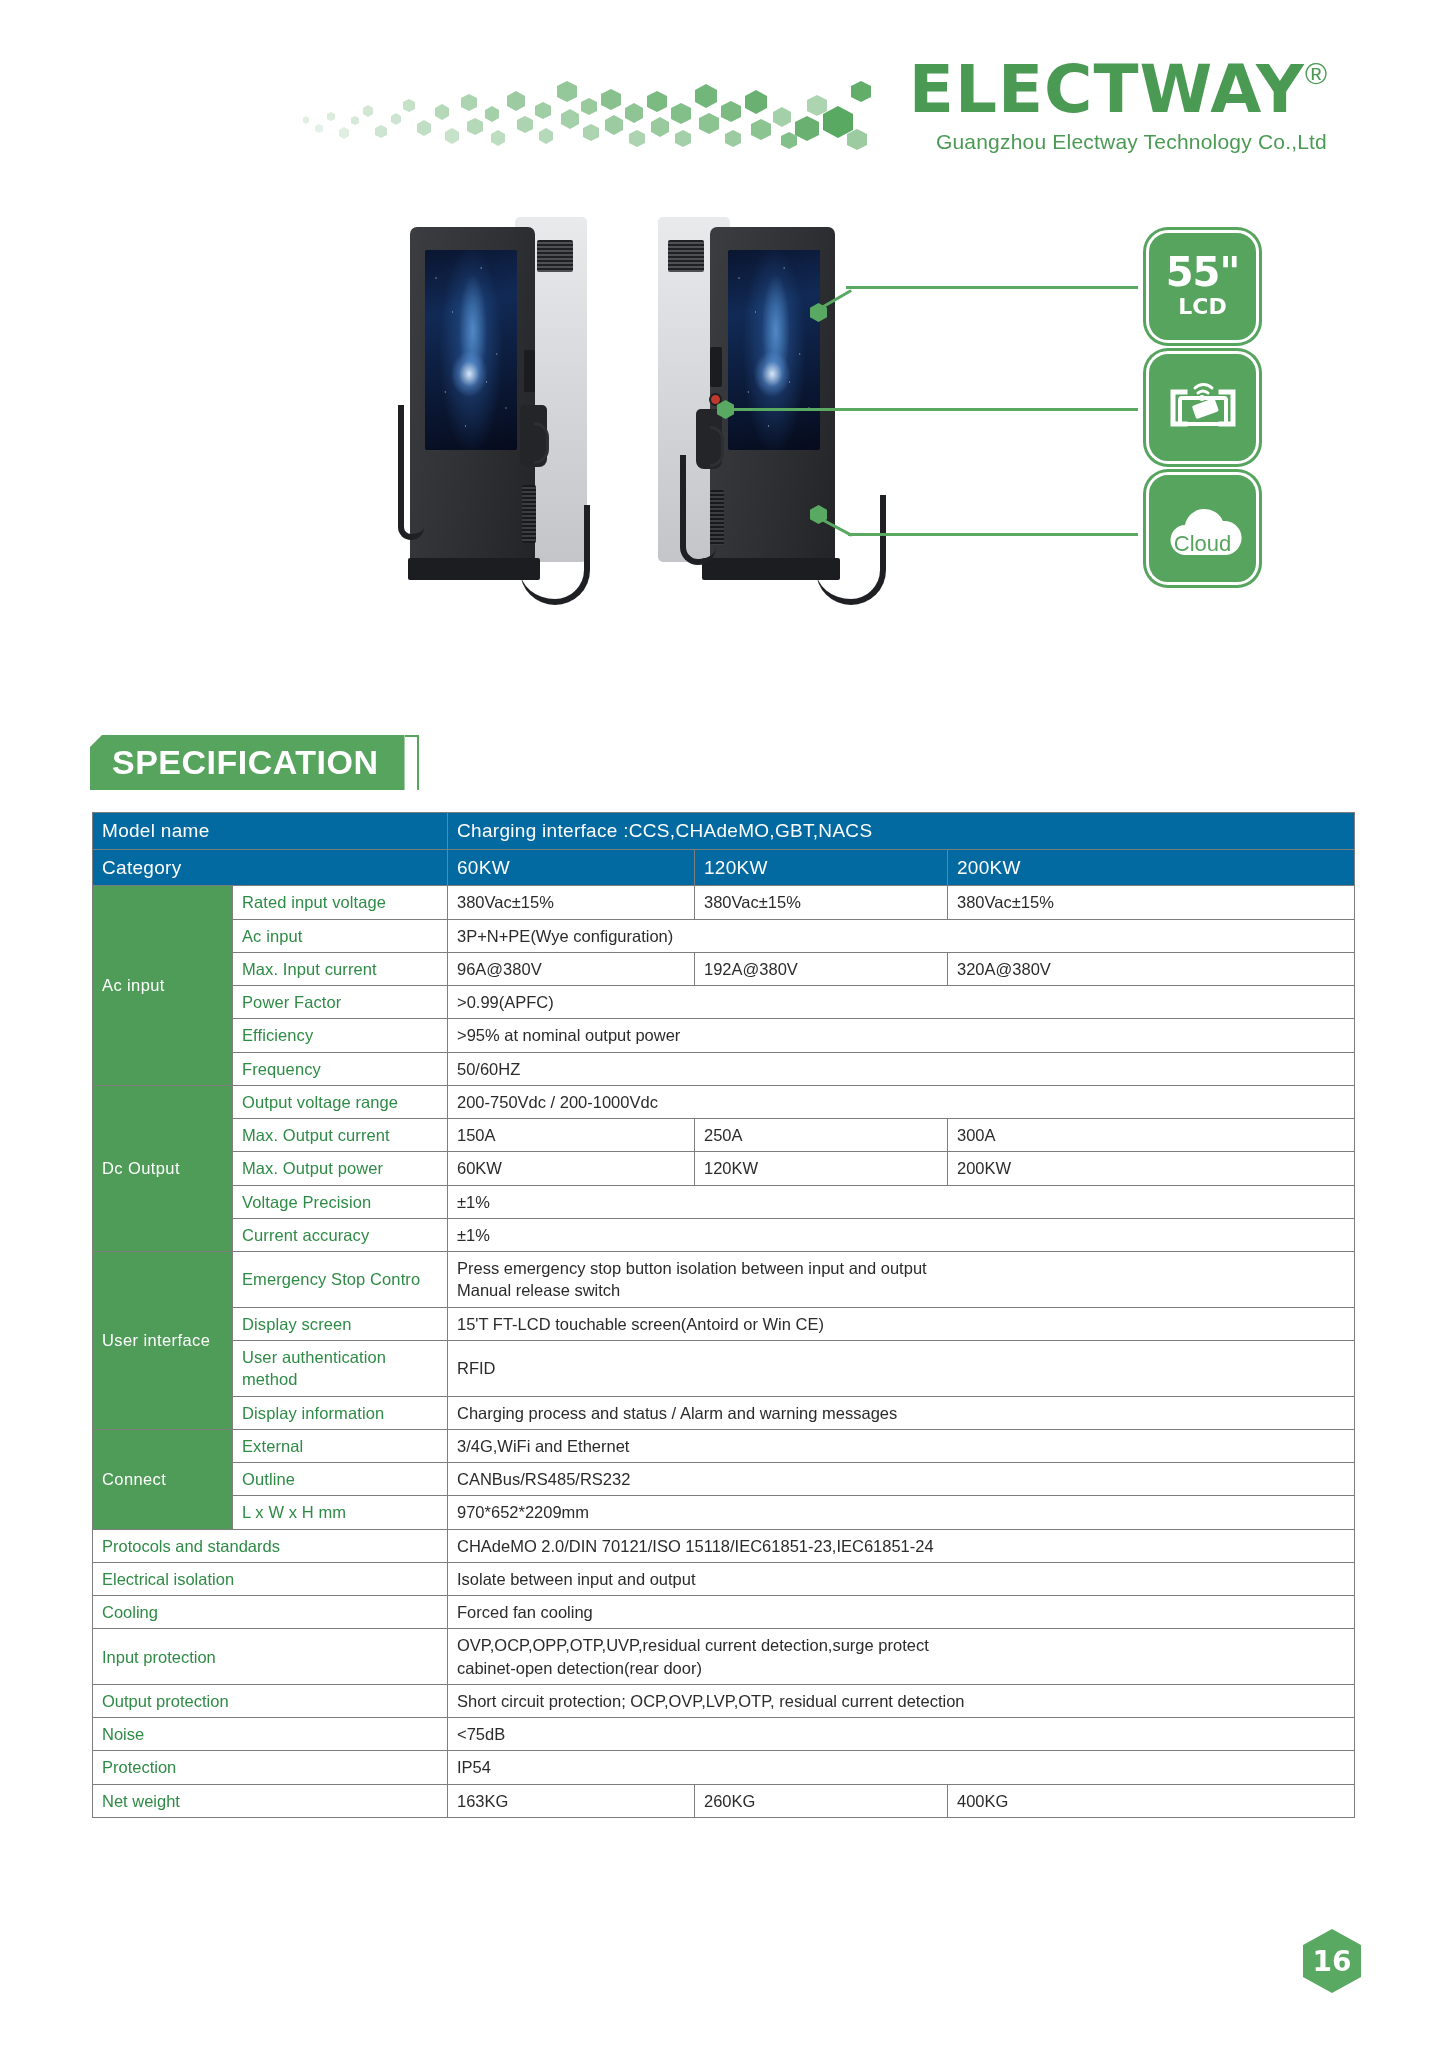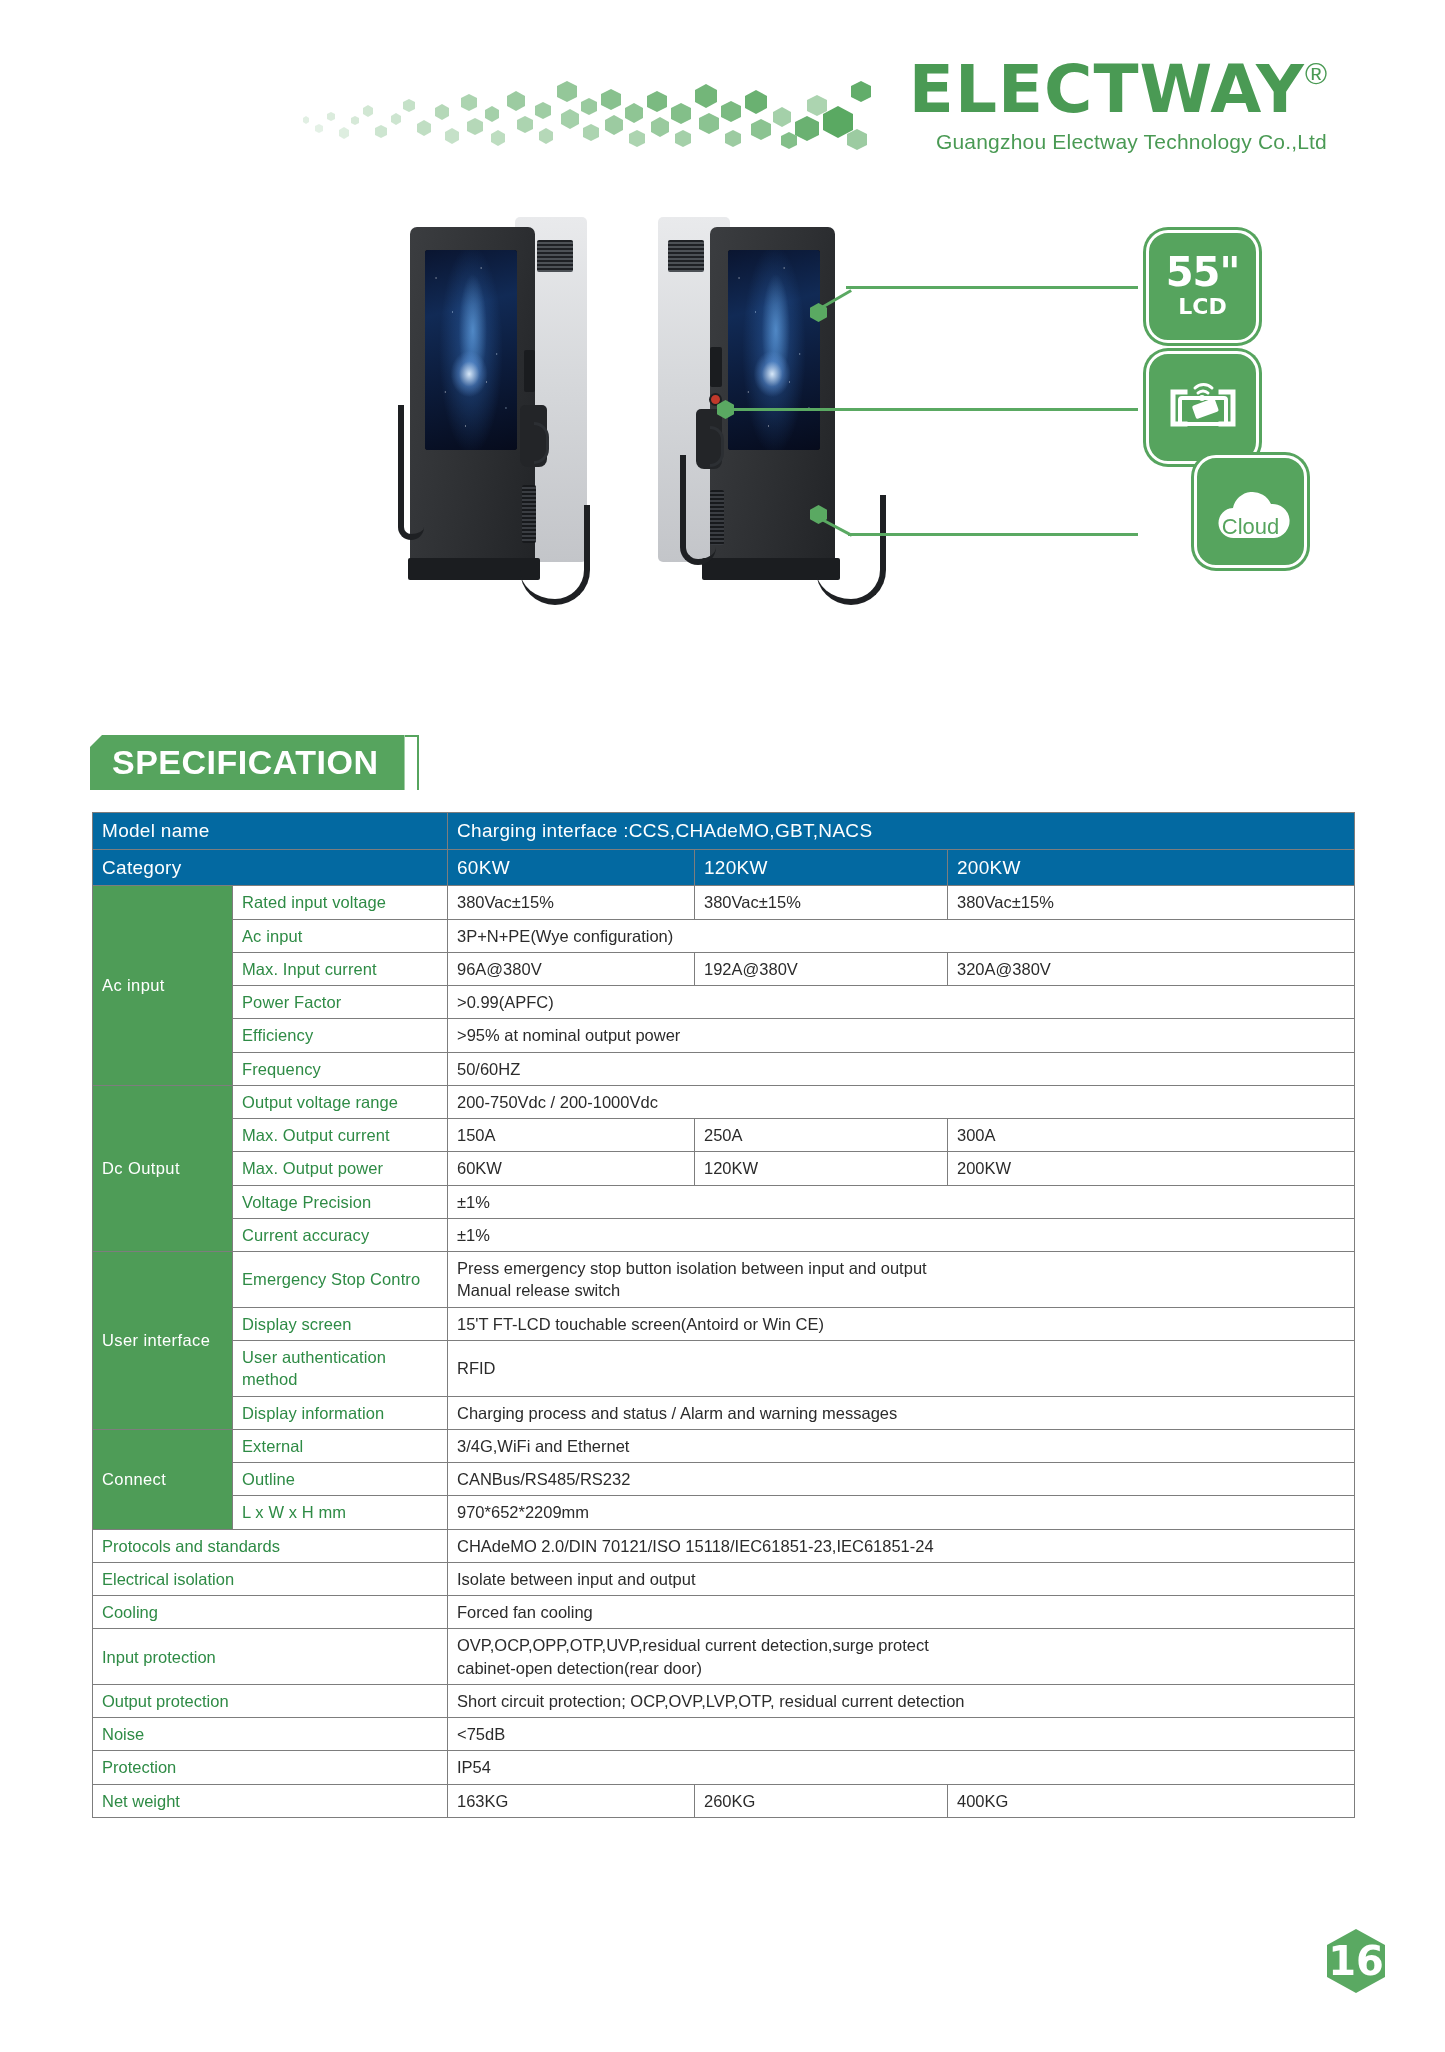--- a/index.html
+++ b/index.html
@@ -157,23 +157,22 @@
   .lbl-wide { color:#2e8b45 !important; font-size:16.5px; padding-left:14px; }
   .val { color:#262626; font-size:16.5px;margin-top:23px; }
   .tall { height:54px; }
 
   
   .pagenum {
     position:absolute; left:1303px; top:1929px;
     width:58px; height:64px; background:#5aa962;
     clip-path: polygon(50% 0%, 100% 25%, 100% 75%, 50% 100%, 0% 75%, 0% 25%);
     color:#fff; display:flex; align-items:center; justify-content:center;
-    font-size:40px; font-weight:bold;
+    font-size:28px; font-weight:bold;
     font-family:"DejaVu Sans", sans-serif;
-    margin-left:24px;
   }
 </style>
 </head>
 <body>
 
 <div class="page">
 
   <div class="header">
 
     <svg class="hex-pattern" viewBox="0 0 620 80">
@@ -289,21 +288,21 @@
         <rect x="13" y="20" width="46" height="26" rx="2" fill="none" stroke="#ffffff" stroke-width="4"></rect>
         <g transform="translate(36,24) rotate(-20)">
           <rect x="-12" y="0" width="24" height="14" rx="2" fill="#ffffff"></rect>
         </g>
         <circle cx="35" cy="20" r="3" fill="#ffffff"></circle>
         <path d="M31 15 a7 7 0 0 1 10 0" stroke="#ffffff" stroke-width="3" fill="none" stroke-linecap="round"></path>
         <path d="M28 10 a12 12 0 0 1 17 0" stroke="#ffffff" stroke-width="3" fill="none" stroke-linecap="round"></path>
       </svg>
     </div>
 
-    <div class="badge" style="left:1146px; top:250px; position:absolute;margin-left:48px;">
+    <div class="badge" style="left:1146px; top:267px; position:absolute;">
       <svg width="84" height="62" viewBox="0 0 84 62" style="position:absolute; left:15px; top:26px;">
         <path d="M22 54 a15 15 0 0 1 -1 -30 a20 20 0 0 1 38 -4 a14 14 0 0 1 3 34 z" fill="#ffffff"></path>
       </svg>
       <div class="cloud-text">Cloud</div>
     </div>
   </div>
 
   <div class="spec-title-wrap">
     <div class="spec-title">SPECIFICATION</div>
     <div class="spec-title-tail"></div>

